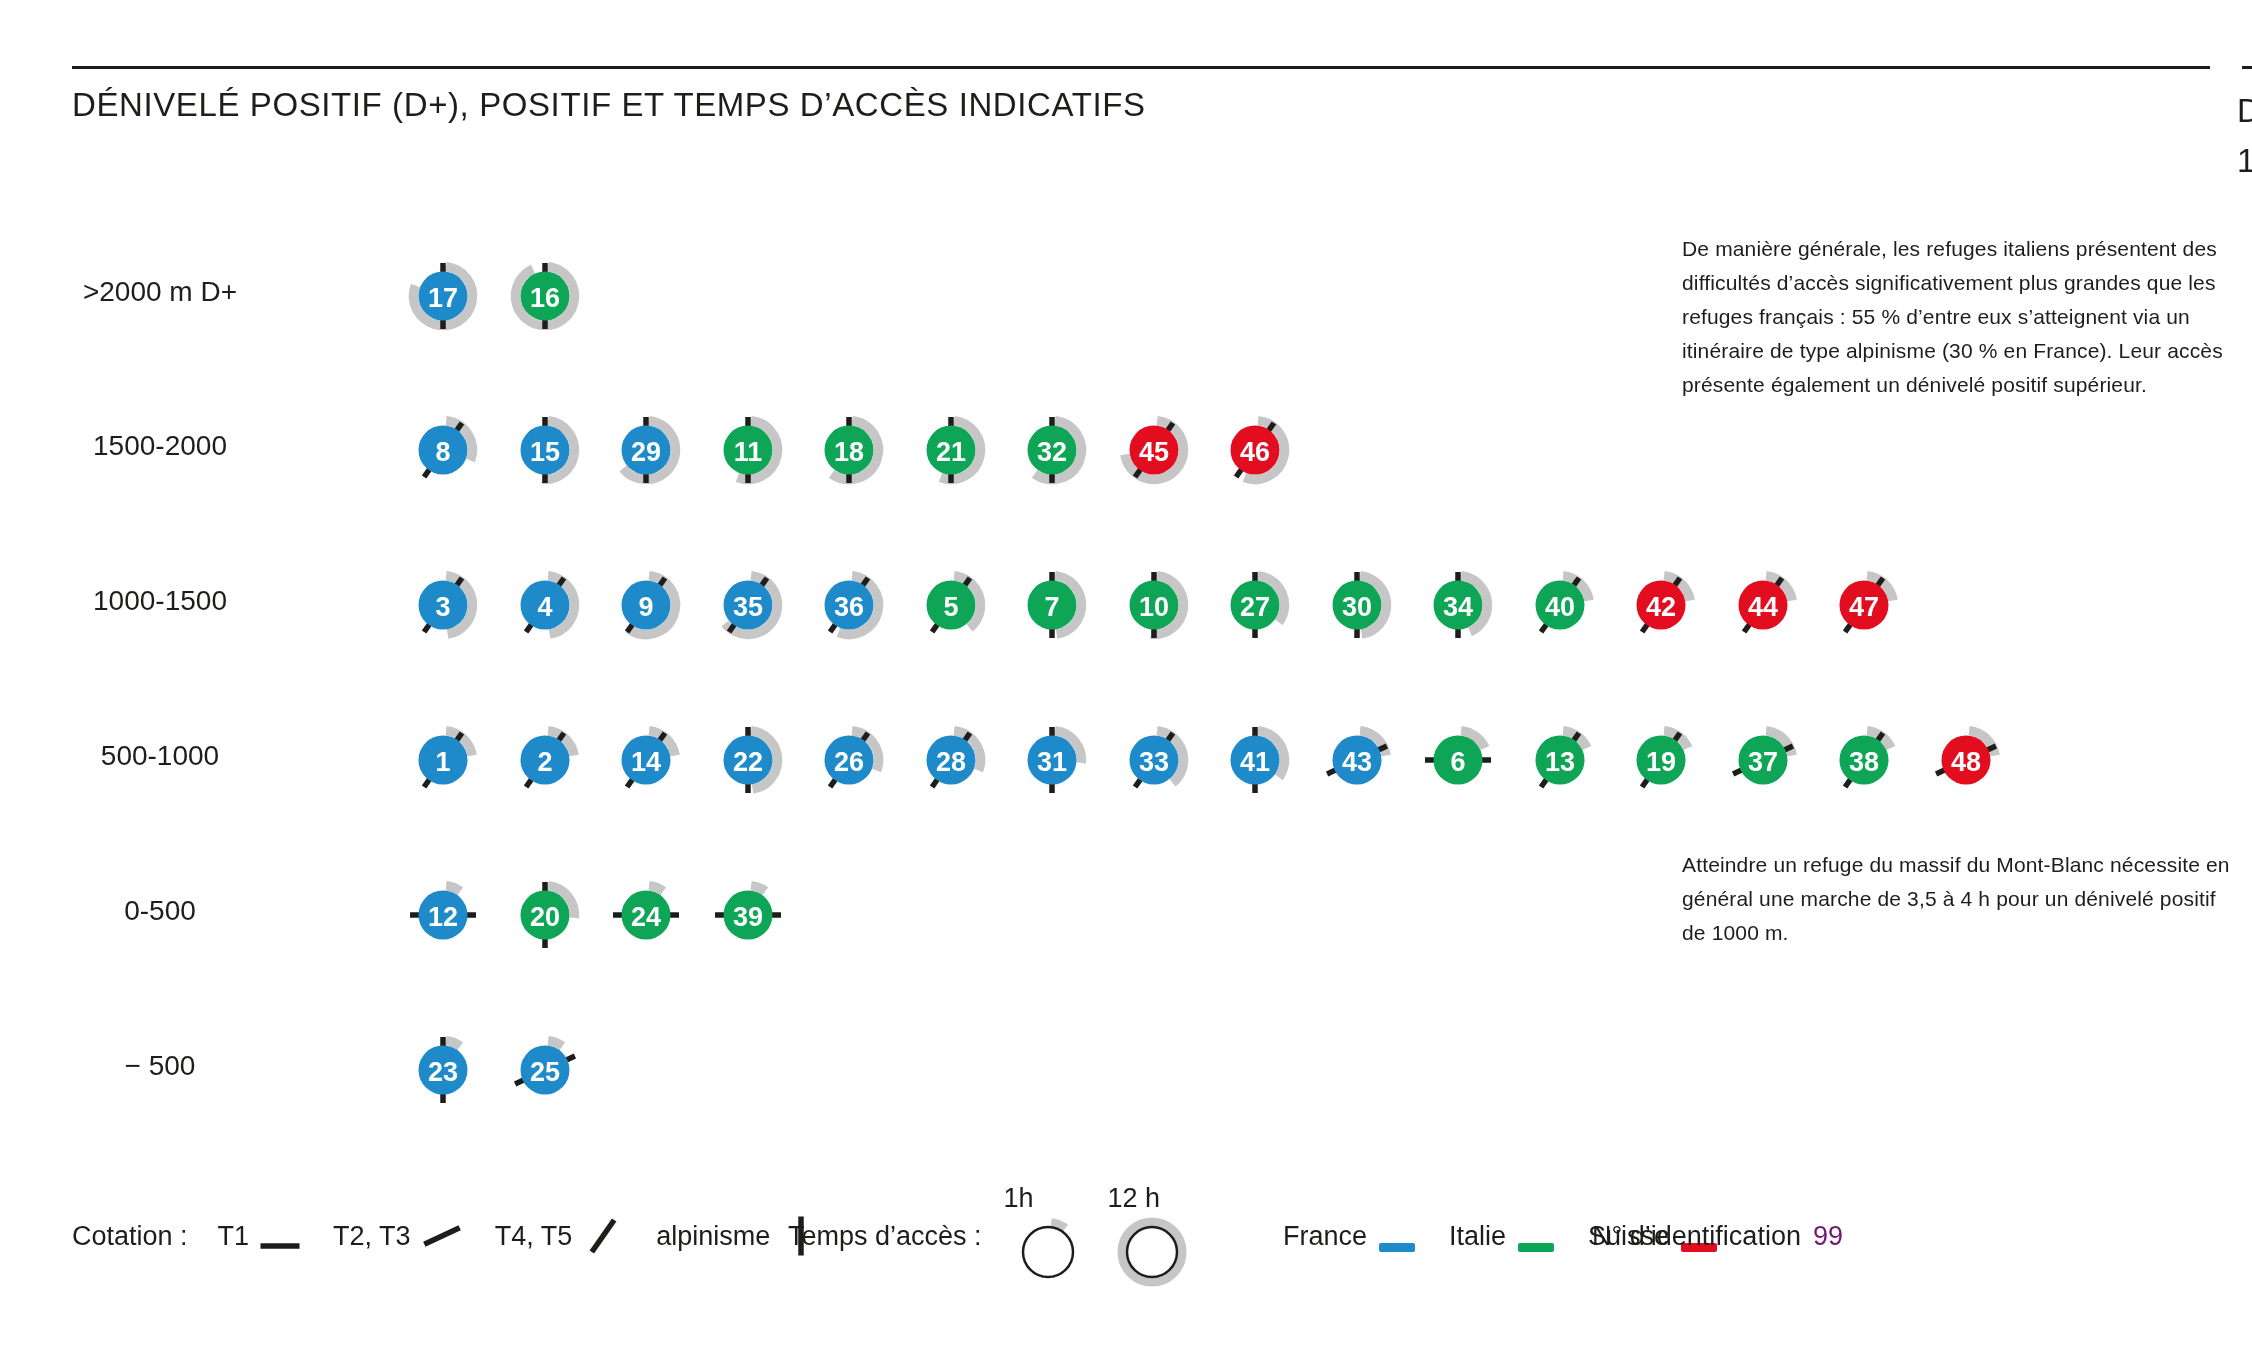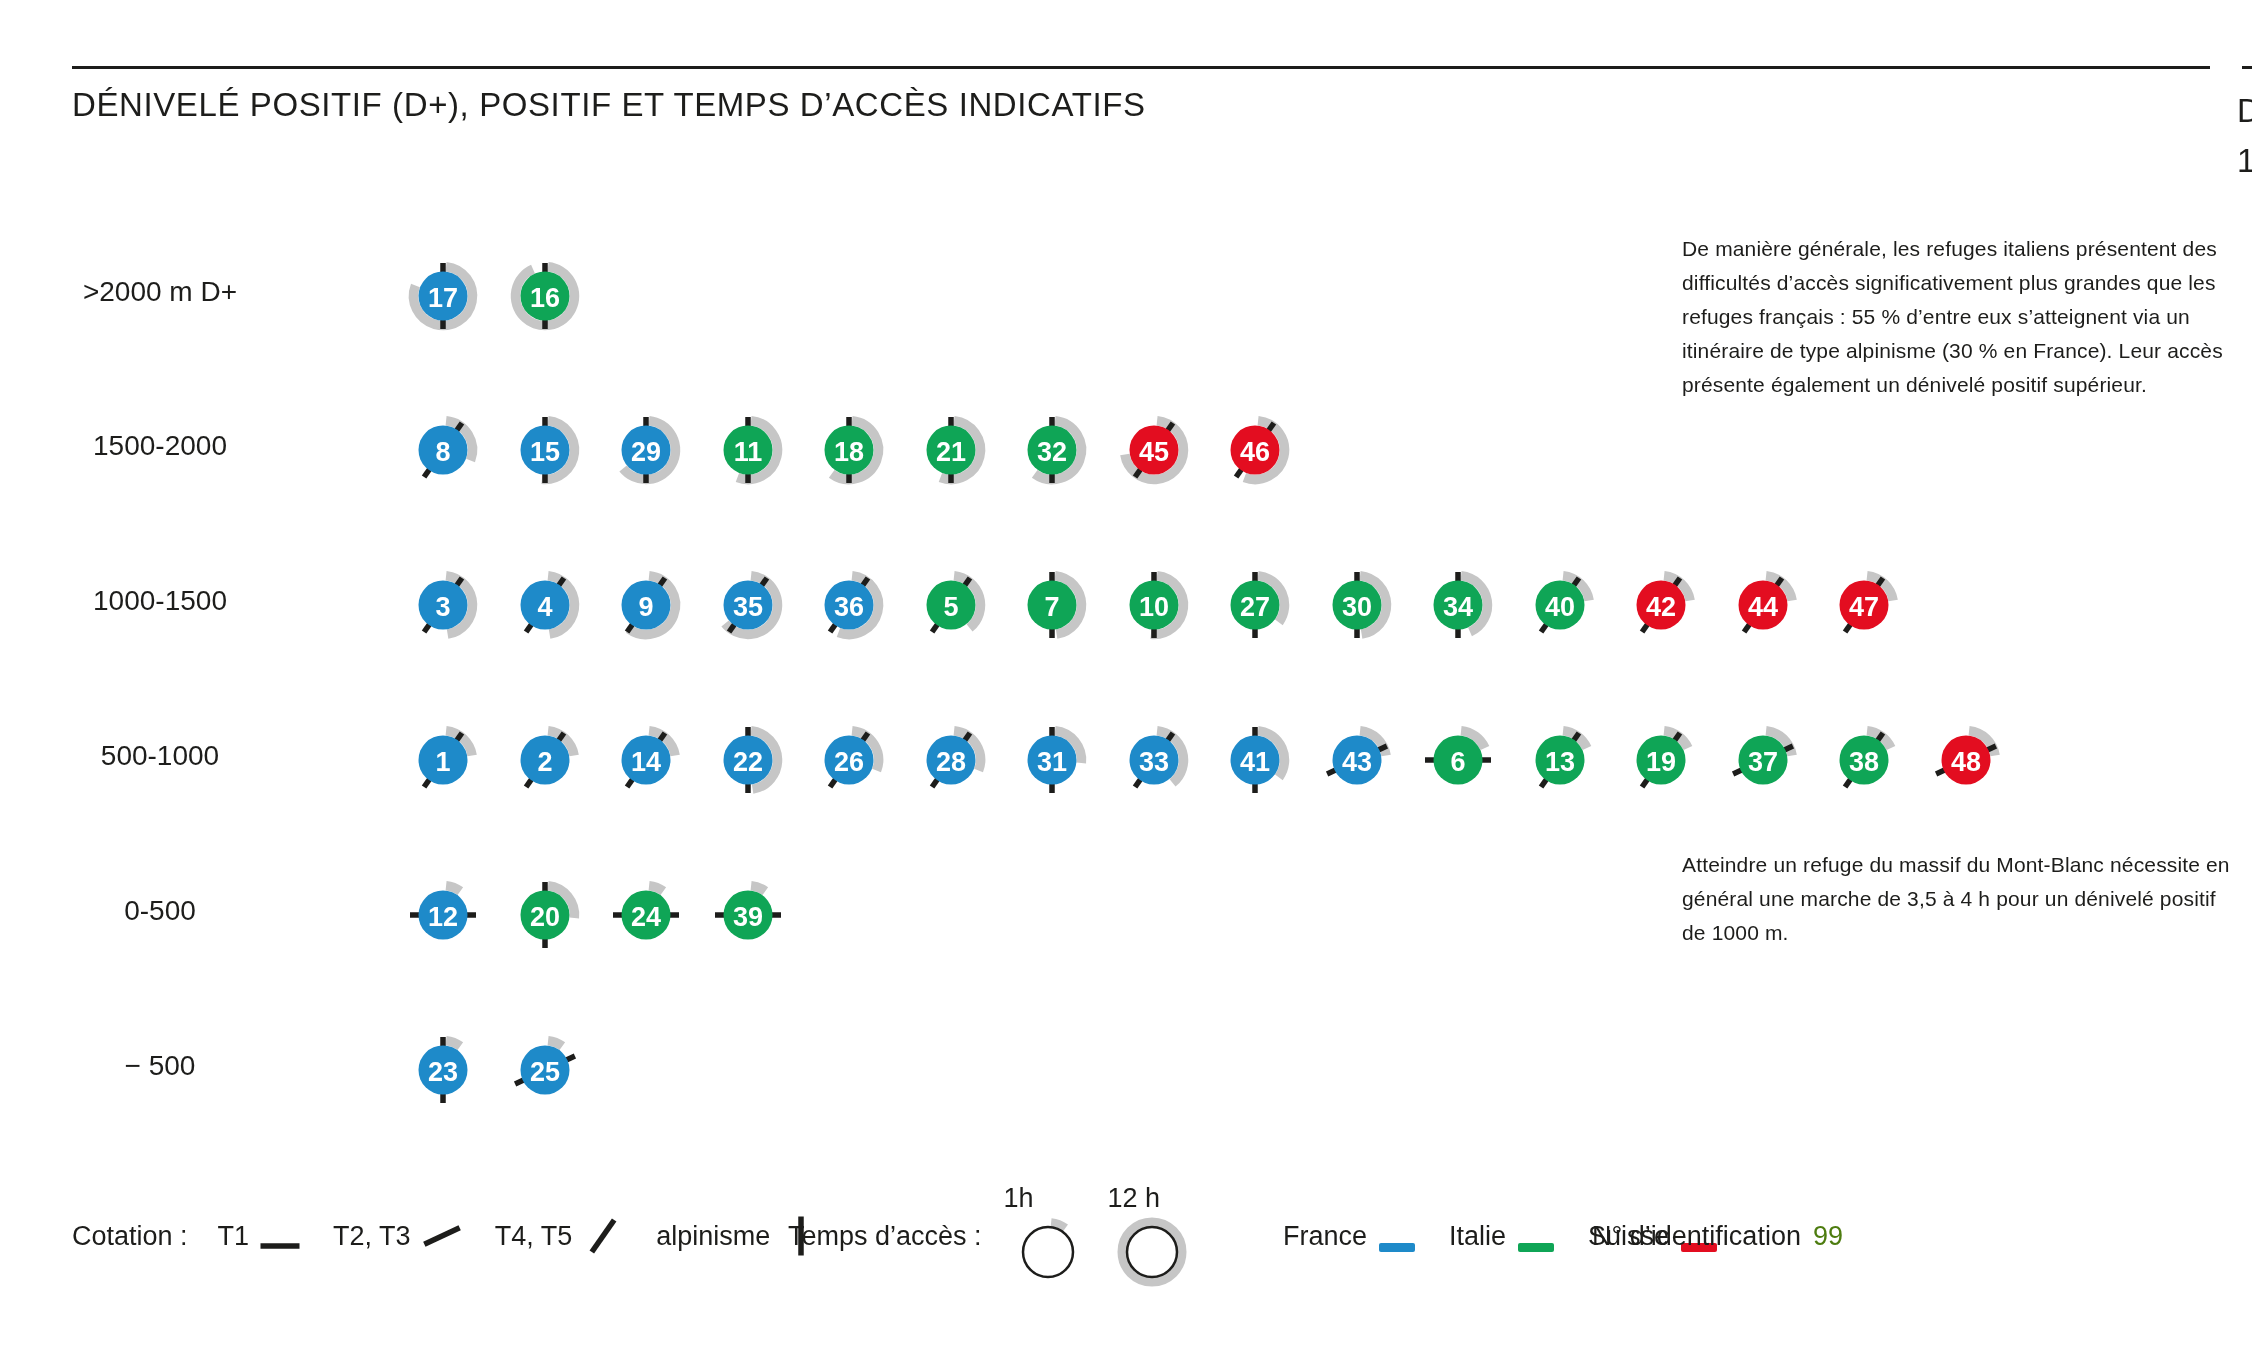--- a/index.html
+++ b/index.html
@@ -36,21 +36,21 @@
   #legend-access{left:752px;margin-left:36px;}
   #legend-countries{left:1283px;}
   #legend-id{left:1592px;}
   .legend-pair{display:flex;align-items:center;margin-left:30px;}
   .legend-pair:first-of-type{margin-left:14px;}
   .legend-pair .mark{margin-left:8px;}
   .legend-access-pair{display:flex;align-items:flex-start;margin-left:22px;flex-direction:column;}
   .legend-access-pair .glyph{margin-left:6px;}
   .country-item{display:flex;align-items:flex-end;margin-right:34px;}
   .country-dash{width:36px;height:9px;border-radius:2px;margin-left:12px;}
-  #legend-id-value{color:#4d7c0f;margin-left:12px;}
+  #legend-id-value{color:#701a75;margin-left:12px;}
 </style>
 </head>
 <body>
 
 <div class="rule" id="header-rule"></div>
 <div class="rule" id="fragment-rule"></div>
 
 <div id="chart-title">DÉNIVELÉ POSITIF (D+), POSITIF ET TEMPS D’ACCÈS INDICATIFS</div>
 
 <div id="clipped-panel">

